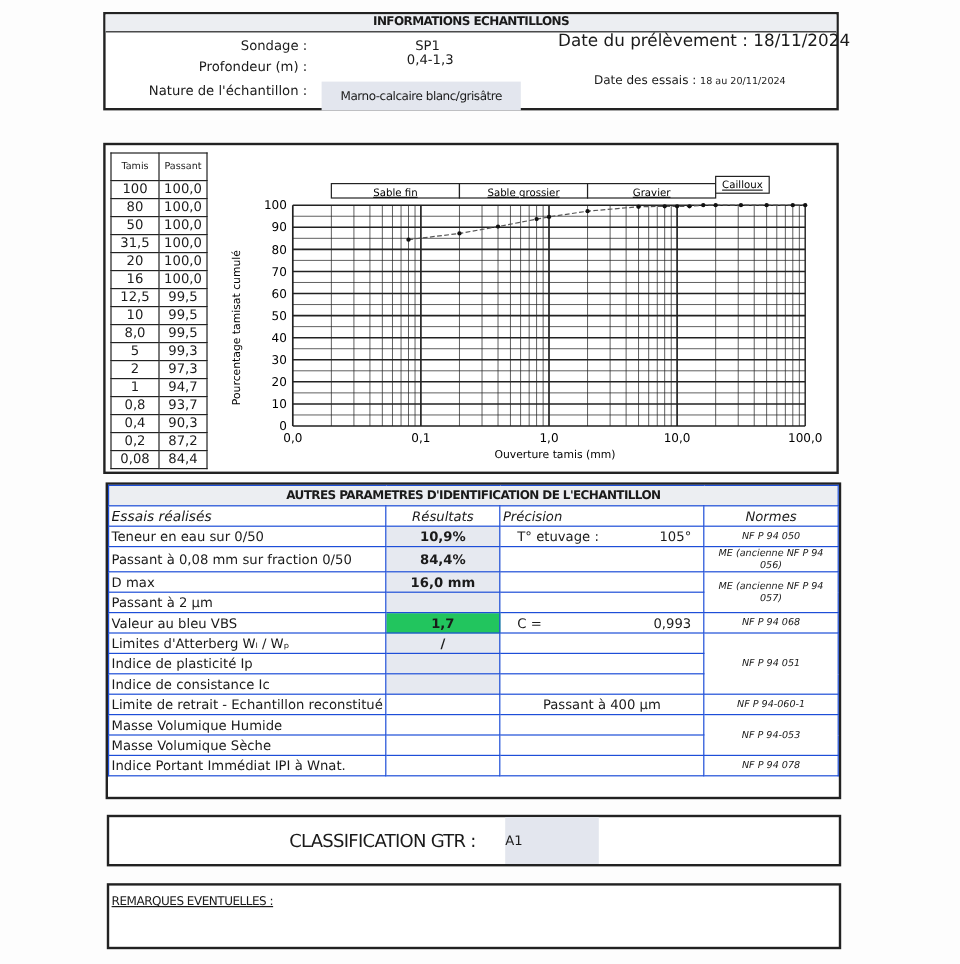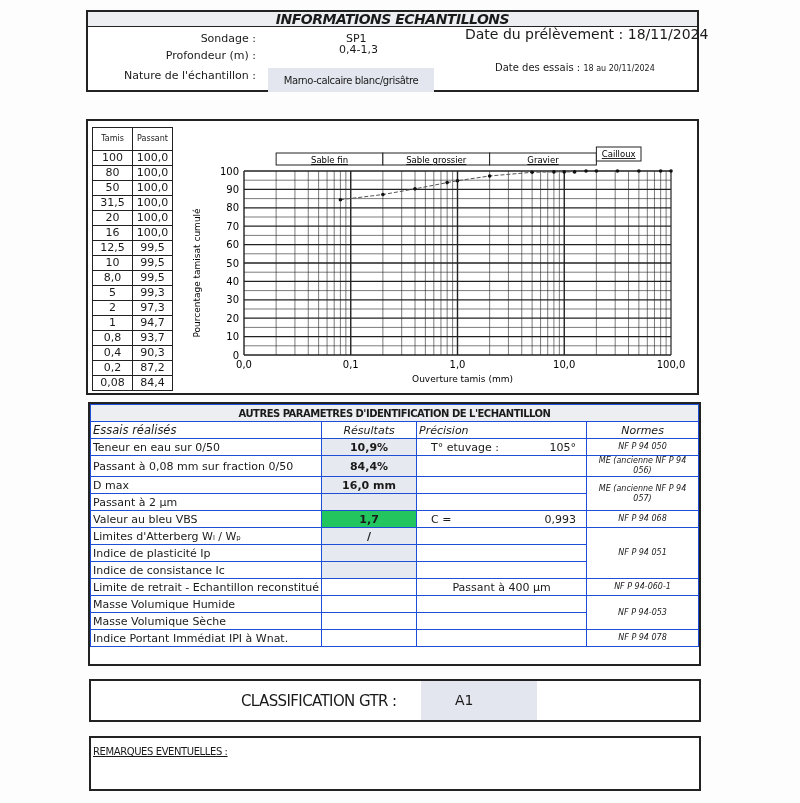--- a/index.html
+++ b/index.html
@@ -1,21 +1,21 @@
 <!DOCTYPE html>
 <html><head>
 <meta charset="utf-8">
 <style>
   html,body{margin:0;padding:0;}
   body{width:800px;height:803px;background:#fdfdfd;font-family:"DejaVu Sans",sans-serif;color:#1a1a1a;position:relative;overflow:hidden;}
   .box{position:absolute;border:2px solid #222;background:#fff;box-sizing:border-box;}
   .t{position:absolute;white-space:nowrap;}
   
   #info{left:86px;top:10px;width:613px;height:82px;}
-  #info .hdr{position:absolute;left:0;top:0;width:100%;height:14px;border-bottom:1px solid #222;background:#eceef2;text-align:center;font-size:14px;font-weight:bold;font-style:italic;line-height:14px;letter-spacing:-0.5px;}
+  #info .hdr{position:absolute;left:0;top:0;width:100%;height:14px;border-bottom:1px solid #222;background:#eceef2;text-align:center;font-size:10px;font-weight:bold;line-height:14px;letter-spacing:-0.5px;}
   .lbl{font-size:11px;text-align:right;}
   .shade{background:#e3e6ee;}
   
   #sieve{left:86px;top:119px;width:613px;height:276px;}
   table.sv{position:absolute;left:4px;top:6px;border-collapse:collapse;font-size:11px;}
   table.sv td{border:1px solid #222;width:39px;height:14px;padding:0;text-align:center;line-height:14px;}
   table.sv tr.h td{height:22px;font-size:8px;}
   
   #params{left:88px;top:402px;width:613px;height:264px;}
   table.pt{position:absolute;left:0;top:0;border-collapse:collapse;font-size:11px;width:609px;}
@@ -301,18 +301,18 @@
           <td style="text-align: center; font-weight: bold;"></td>
           <td style="position: relative; text-align: center;"><span></span></td>
           <td class="norm" rowspan="1">NF P 94 078</td>
         </tr>
       </tbody>
   </table>
 </div>
 
 <div class="box" id="gtr">
   <div class="t" style="left:150px;top:11px;font-size:15px;letter-spacing:-0.6px;">CLASSIFICATION GTR :</div>
-  <div class="t shade" style="left:330px;top:0;width:116px;height:39px;font-size:14px;line-height:39px;padding-left:34px;box-sizing:border-box;">A1</div>
+  <div class="t shade" style="left:330px;top:0;width:78px;height:39px;font-size:11px;line-height:39px;box-sizing:border-box;">A1</div>
 </div>
 
 <div class="box" id="rem">
   <div class="t" style="left:2px;top:8px;font-size:10px;text-decoration:underline;letter-spacing:-0.4px;">REMARQUES EVENTUELLES :</div>
 </div>
 
 </body></html>

